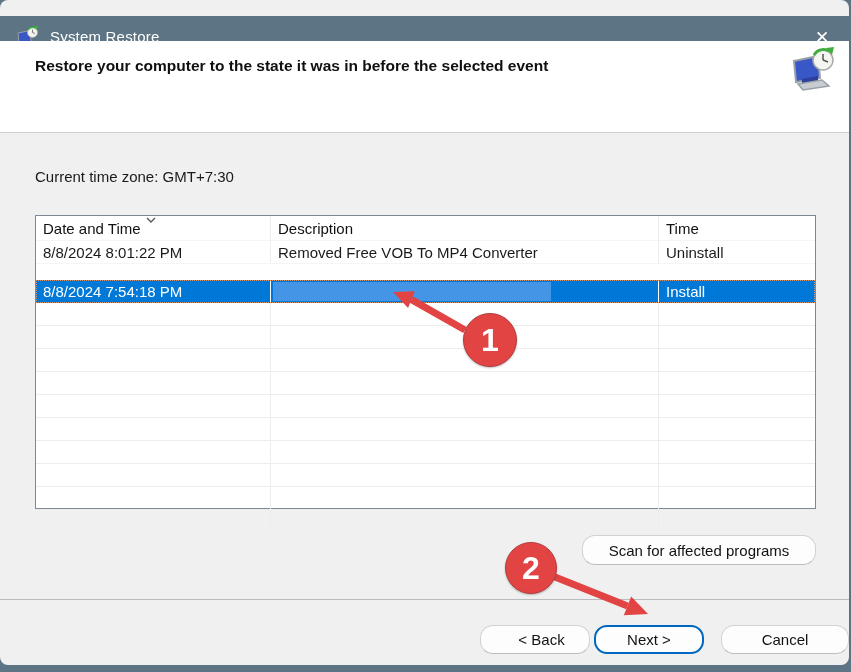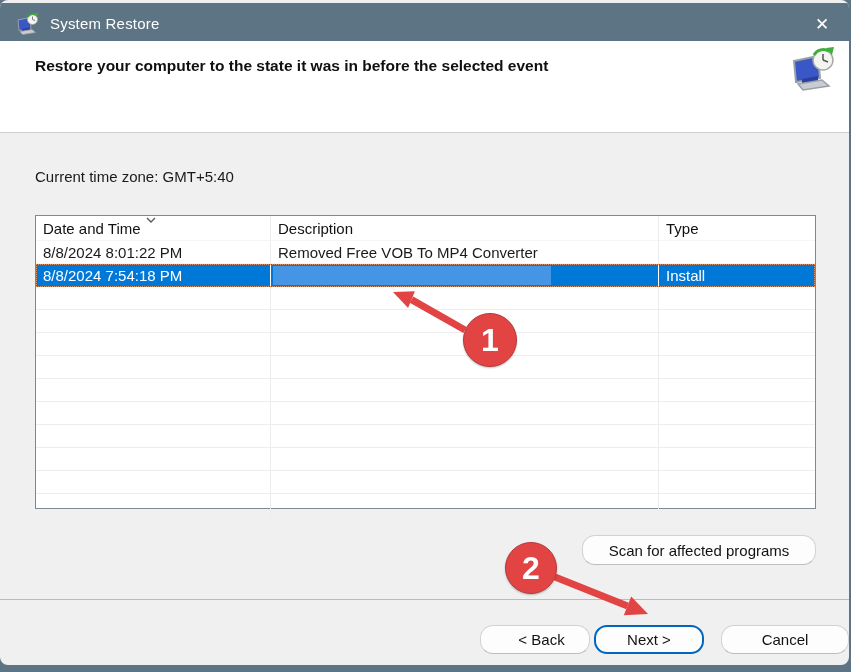--- a/index.html
+++ b/index.html
@@ -12,21 +12,21 @@
   }
   .stage { position:absolute; left:0; top:0; width:851px; height:672px; }
 
   .window {
     position:absolute; left:0; top:0; width:849px; height:665px;
     border-radius:8px; overflow:hidden; background:#f0f0f0;
   }
 
   
   .titlebar {
-    position:absolute; left:0; top:3px; right:0; height:41px;
+    position:absolute; left:0; top:16px; right:0; height:41px;
     background:#5c7483; color:#fff; display:flex; align-items:center;
   }
   .titlebar .app-icon { margin-left:15px; width:24px; height:24px; }
   .titlebar .title { margin-left:11px; font-size:15px; letter-spacing:.2px; }
   .close-btn {
     position:absolute; right:12px; top:6px; width:30px; height:30px;
     display:flex; align-items:center; justify-content:center;
     color:#fff; font-size:17px; cursor:default; border-radius:4px;
   }
 
@@ -58,21 +58,21 @@
     height:100%; padding-left:7px; font-size:15px; color:#1a1a1a;
     display:flex; align-items:center; white-space:nowrap; overflow:hidden;
     border-right:1px solid #ededed;
   }
   .cell.c3 { border-right:none; }
   .lrow.header { height:25px; }
   .lrow.header .cell { font-size:15px; color:#111; border-bottom:1px solid #f5f5f5; }
   .lrow.empty { border-bottom:1px solid #ededed; }
   .lrow.item  { border-bottom:1px solid #f5f5f5; }
   .lrow.selected { background:#0078d7; border-bottom:none;
-    outline:1px dotted rgba(236,151,92,0.9); outline-offset:-1px; }
+    outline:1px dotted rgba(236,151,92,0.9); outline-offset:-1px;margin-top:16px; }
   .lrow.selected .cell { color:#ffffff; border-right-color:#ffffff; }
   .sort-chevron { position:absolute; left:110px; top:1px; width:10px; height:7px; }
   .redaction {
     position:absolute; left:237px; top:2px; width:278px; height:19px;
     background:#4495e5;
   }
 
   
   .btn {
     position:absolute; background:#fdfdfd; border:1px solid #d2d2d2;
@@ -131,41 +131,42 @@
         <polygon points="14,34 30,31 30,36 14,39" fill="#2a3f9e"></polygon>
         <polygon points="10,39 34,35 41,41 15,45" fill="#c9ccd1" stroke="#9aa0a8" stroke-width="1.5"></polygon>
         <circle cx="35" cy="15" r="10" fill="#f4f4f1" stroke="#a8a8a8" stroke-width="1.5"></circle>
         <line x1="35" y1="15" x2="35" y2="9" stroke="#555" stroke-width="1.5"></line>
         <line x1="35" y1="15" x2="40" y2="17" stroke="#555" stroke-width="1.5"></line>
         <path d="M 26,10 A 11 11 0 0 1 41,6" fill="none" stroke="#3fae3f" stroke-width="3"></path>
         <polygon points="44,10 38,3 46,2" fill="#3fae3f"></polygon>
       </svg>
     </div>
 
-    <div class="tz-label">Current time zone: GMT+5:40</div>
+    <div class="tz-label">Current time zone: GMT+7:30</div>
 
     <div class="listview">
       <div class="lrow header">
         <div class="cell c1">
           <span>Date and Time</span>
           <svg class="sort-chevron" viewBox="0 0 10 7">
             <polyline points="1,1 5,5 9,1" fill="none" stroke="#5a5a5a" stroke-width="1.4"></polyline>
           </svg>
         </div>
         <div class="cell c2">
           <span>Description</span>
         </div>
         <div class="cell c3">
-          <span>Type</span>
+          <span>Time</span>
         </div>
       </div>
 
       <div class="lrow item">
         <div class="cell c1">8/8/2024 8:01:22 PM</div>
         <div class="cell c2">Removed Free VOB To MP4 Converter</div>
+        <div class="cell c3">Uninstall</div>
       </div>
 
       <div class="lrow item selected">
         <div class="cell c1">8/8/2024 7:54:18 PM</div>
         <div class="cell c2"></div>
         <div class="cell c3">Install</div>
         <div class="redaction"></div>
       </div>
 
       <div class="lrow empty">

